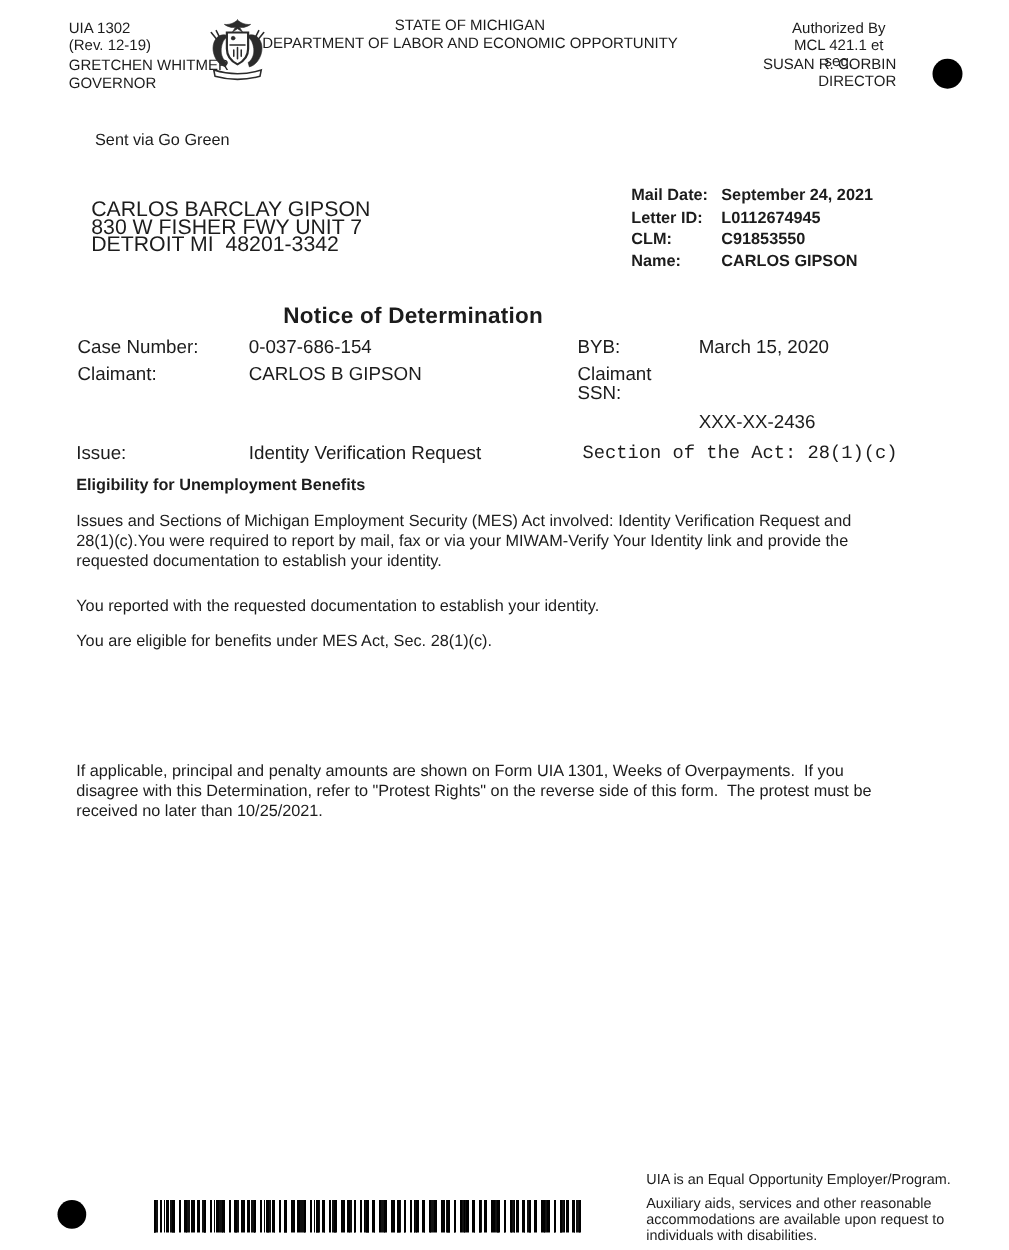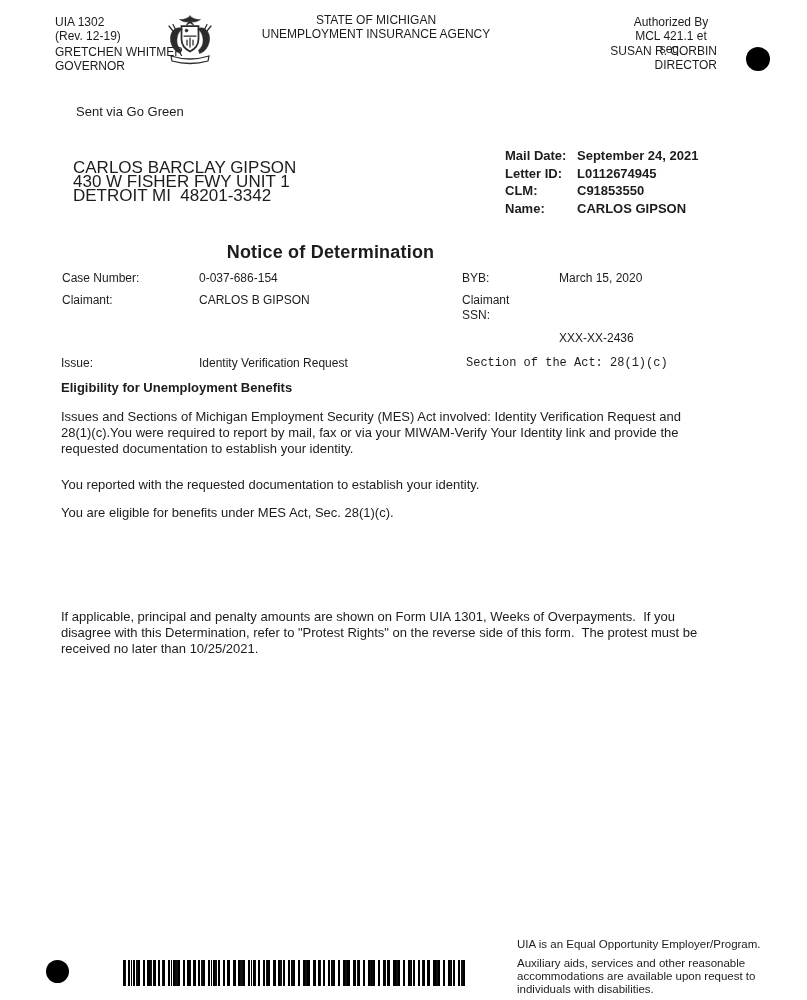--- a/index.html
+++ b/index.html
@@ -14,21 +14,21 @@
   .pre{white-space:pre-wrap;}
   .bold{font-weight:bold;}
   .center{text-align:center;}
   .right{text-align:right;}
   .doc-title{font-size:18px;font-weight:bold;letter-spacing:0.2px;}
   .addr{font-size:17px;line-height:14px;margin-top:13px;}
   .mail-grid{
     display:grid;grid-template-columns:72px auto;
     font-size:13px;line-height:17.5px;font-weight:bold;column-gap:0;
   }
-  .case-text{font-size:12px;line-height:14.5px;}
+  .case-text{font-size:15px;line-height:14.5px;}
   .dot{border-radius:50%;background:#000000;}
   .barcode{
     height:26px;
     background:
       repeating-linear-gradient(90deg,#000 0 2px,transparent 2px 5px),
       repeating-linear-gradient(90deg,#000 0 1px,transparent 1px 8px),
       repeating-linear-gradient(90deg,#111 0 3px,transparent 3px 13px);
   }
   .footer-text{font-size:11.5px;line-height:13px;}
   .seal-svg{display:block;}
@@ -57,40 +57,40 @@
       <path d="M16 34 L8 24 M21 31 L16 21" fill="none" stroke-width="2.5"></path>
       <path d="M69 28 C78 26 85 32 88 41 C91 51 88 62 82 70 C79 74 74 78 69 79 L67 72 C73 68 77 60 76 50 C75 41 72 34 66 31 Z" stroke-width="1"></path>
       <path d="M84 34 L92 24 M79 31 L84 21" fill="none" stroke-width="2.5"></path>
       <path d="M12 84 Q50 96 88 84 L86 94 Q50 104 14 94 Z" fill="none" stroke-width="2.5"></path>
     </g>
   </svg>
 </div>
 
 <div class="abs fs12 center" style="left:176px;top:14px;width:400px;">
   <div>STATE OF MICHIGAN</div>
-  <div>UNEMPLOYMENT INSURANCE AGENCY</div>
+  <div>DEPARTMENT OF LABOR AND ECONOMIC OPPORTUNITY</div>
 </div>
 
 <div class="abs fs12 center" style="left:625px;top:16px;width:92px;">
   <div>Authorized By</div>
   <div>MCL 421.1 et seq.</div>
 </div>
 
 <div class="abs fs12 right" style="left:555px;top:45px;width:162px;">
   <div>SUSAN R. CORBIN</div>
   <div>DIRECTOR</div>
 </div>
 
 <div class="abs dot" style="left:746px;top:47px;width:24px;height:24px;"></div>
 
 <div class="abs" style="left:76px;top:104px;font-size:13px;">Sent via Go Green</div>
 
 <div class="abs addr" style="left:73px;top:148px;">
   <div>CARLOS BARCLAY GIPSON</div>
-  <div>430 W FISHER FWY UNIT 1</div>
+  <div>830 W FISHER FWY UNIT 7</div>
   <div class="pre">DETROIT MI  48201-3342</div>
 </div>
 
 <div class="abs mail-grid" style="left:505px;top:147px;">
   <div>Mail Date:</div>
   <div>September 24, 2021</div>
   <div>Letter ID:</div>
   <div>L0112674945</div>
   <div>CLM:</div>
   <div>C91853550</div>

